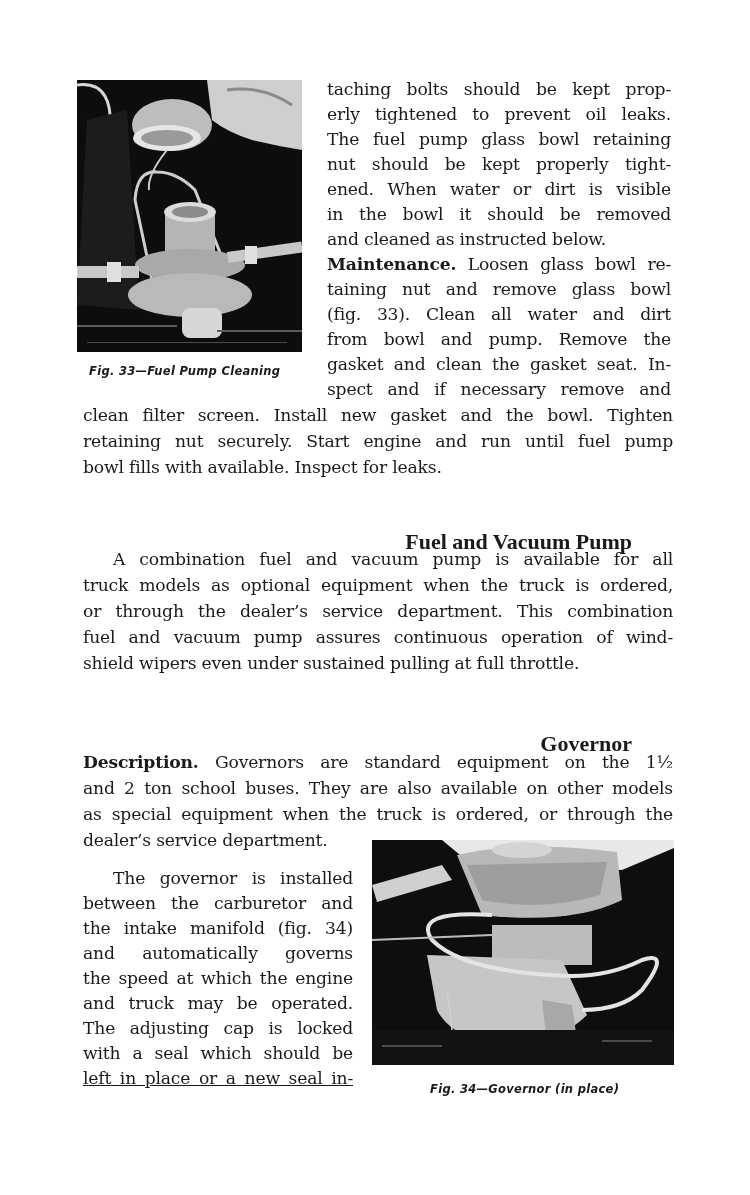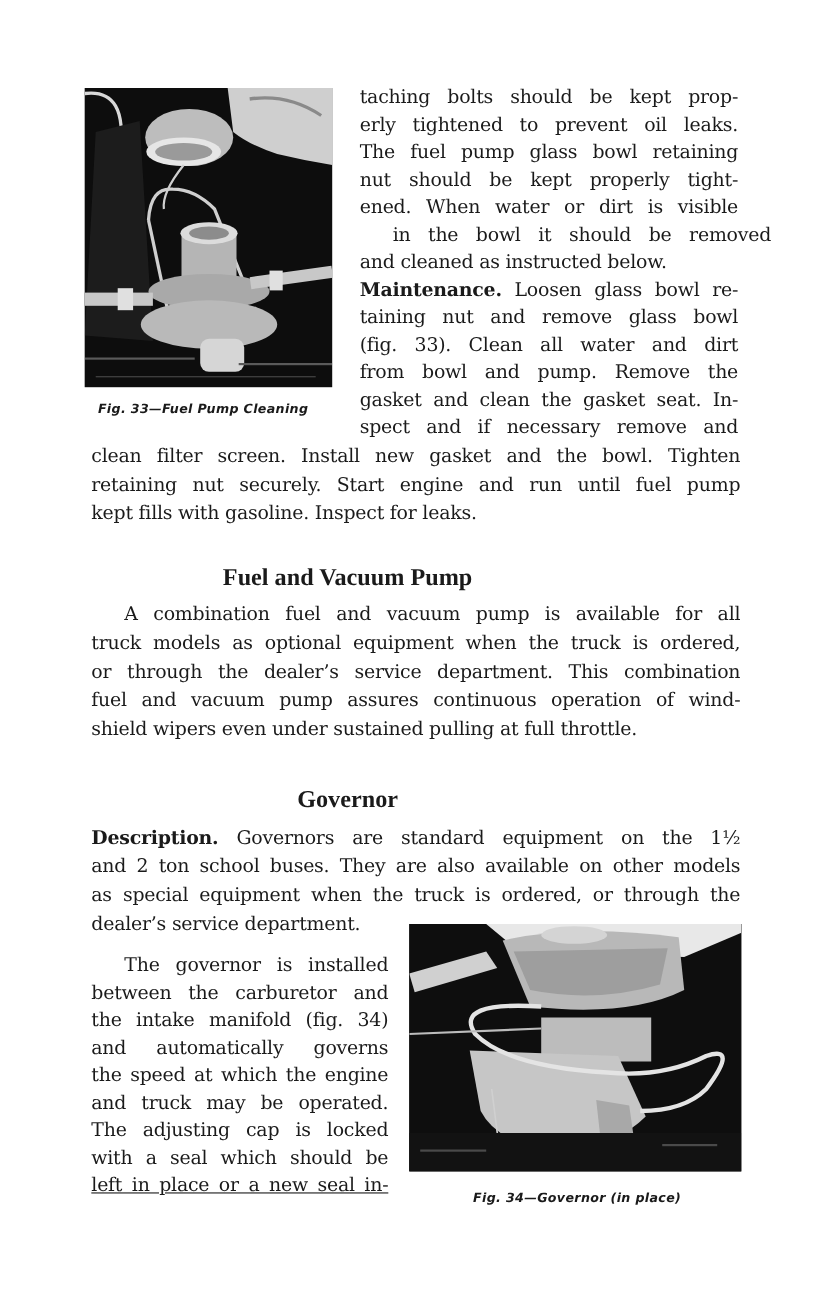--- a/index.html
+++ b/index.html
@@ -22,21 +22,22 @@
     }
     .line.last { text-align-last: left; }
     .bold { font-weight: bold; }
 
     .heading {
       position: absolute;
       font-family: "Liberation Serif", serif;
       font-weight: bold;
       font-size: 22px;
       left: 0; width: 632px;
-      text-align: center;
+      text-align: right;
+      margin-top: 17px;
     }
 
     .caption {
       position: absolute;
       font-family: "DejaVu Sans", sans-serif;
       font-weight: bold;
       font-style: italic;
       font-size: 11.5px;
       white-space: nowrap;
       letter-spacing: 0.3px;
@@ -98,34 +99,34 @@
     </svg>
   </div>
   <div class="caption" style="left:89px; top:364px;">Fig. 33—Fuel Pump Cleaning</div>
 
   <div>
     <div class="line" style="left:327px; top:77px; width:344px;">taching bolts should be kept prop-</div>
     <div class="line" style="left:327px; top:102px; width:344px;">erly tightened to prevent oil leaks.</div>
     <div class="line" style="left:327px; top:127px; width:344px;">The fuel pump glass bowl retaining</div>
     <div class="line" style="left:327px; top:152px; width:344px;">nut should be kept properly tight-</div>
     <div class="line" style="left:327px; top:177px; width:344px;">ened. When water or dirt is visible</div>
-    <div class="line" style="left:327px; top:202px; width:344px;margin-left:30px;">in the bowl it should be removed</div>
+    <div class="line" style="left:327px; top:202px; width:344px;">in the bowl it should be removed</div>
     <div class="line last" style="left:327px; top:227px; width:344px;">and cleaned as instructed below.</div>
 
     <div class="line" style="left:327px; top:252px; width:344px;">
       <span class="bold">Maintenance.</span><span> Loosen glass bowl re-</span>
     </div>
     <div class="line" style="left:327px; top:277px; width:344px;">taining nut and remove glass bowl</div>
     <div class="line" style="left:327px; top:302px; width:344px;">(fig. 33). Clean all water and dirt</div>
     <div class="line" style="left:327px; top:327px; width:344px;">from bowl and pump. Remove the</div>
     <div class="line" style="left:327px; top:352px; width:344px;">gasket and clean the gasket seat. In-</div>
     <div class="line" style="left:327px; top:377px; width:344px;">spect and if necessary remove and</div>
     <div class="line" style="left:83px; top:403px; width:590px;">clean filter screen. Install new gasket and the bowl. Tighten</div>
     <div class="line" style="left:83px; top:429px; width:590px;">retaining nut securely. Start engine and run until fuel pump</div>
-    <div class="line last" style="left:83px; top:455px; width:590px;">kept fills with gasoline. Inspect for leaks.</div>
+    <div class="line last" style="left:83px; top:455px; width:590px;">bowl fills with available. Inspect for leaks.</div>
   </div>
 
   <div class="heading" style="top:512px;">Fuel and Vacuum Pump</div>
   <div>
     <div class="line" style="left:113px; top:547px; width:560px;">A combination fuel and vacuum pump is available for all</div>
     <div class="line" style="left:83px; top:573px; width:590px;">truck models as optional equipment when the truck is ordered,</div>
     <div class="line" style="left:83px; top:599px; width:590px;">or through the dealer’s service department. This combination</div>
     <div class="line" style="left:83px; top:625px; width:590px;">fuel and vacuum pump assures continuous operation of wind-</div>
     <div class="line last" style="left:83px; top:651px; width:590px;">shield wipers even under sustained pulling at full throttle.</div>
   </div>

